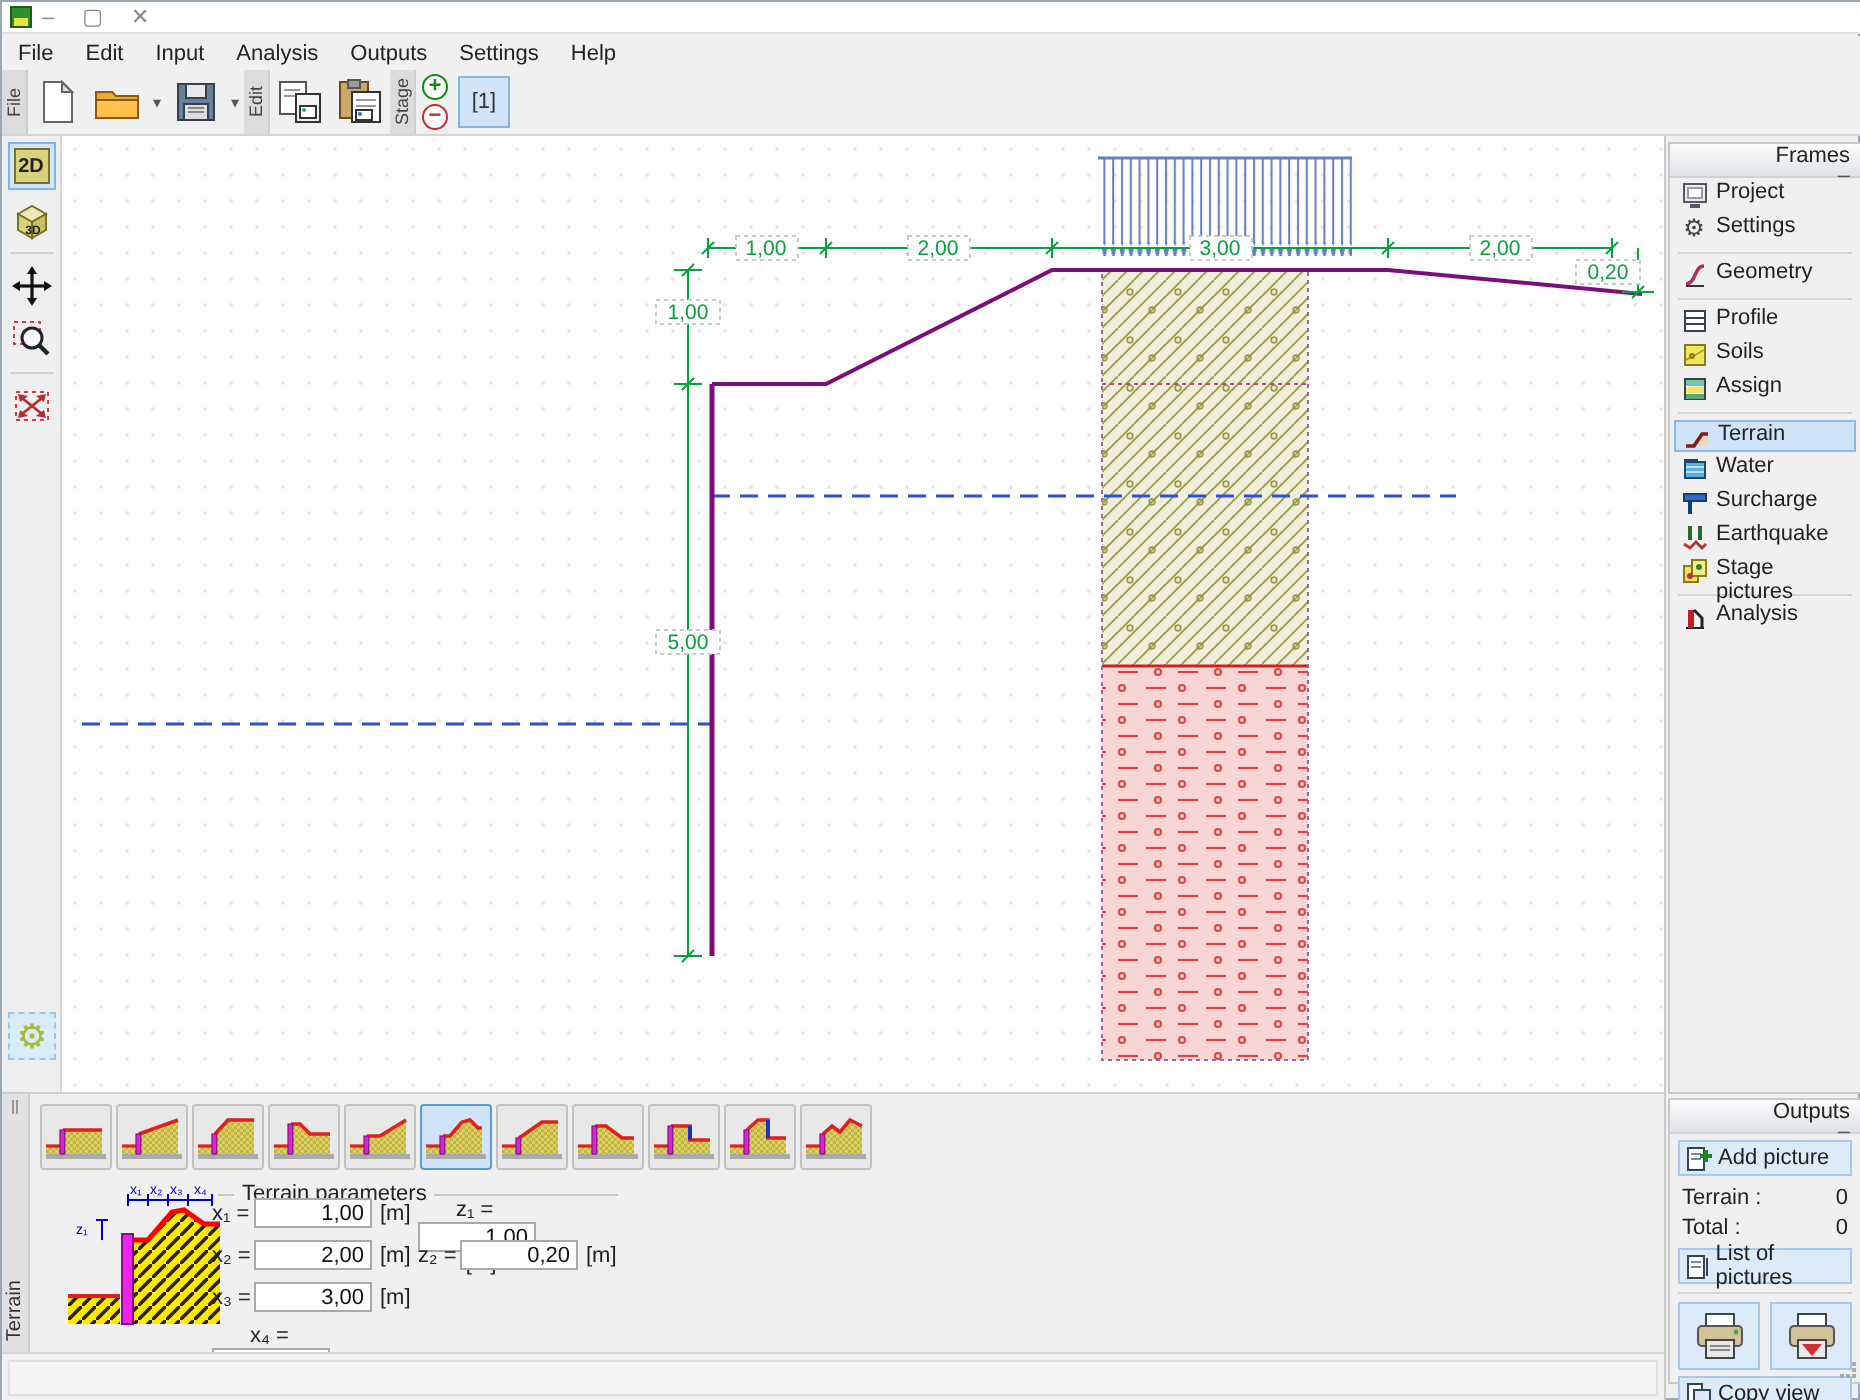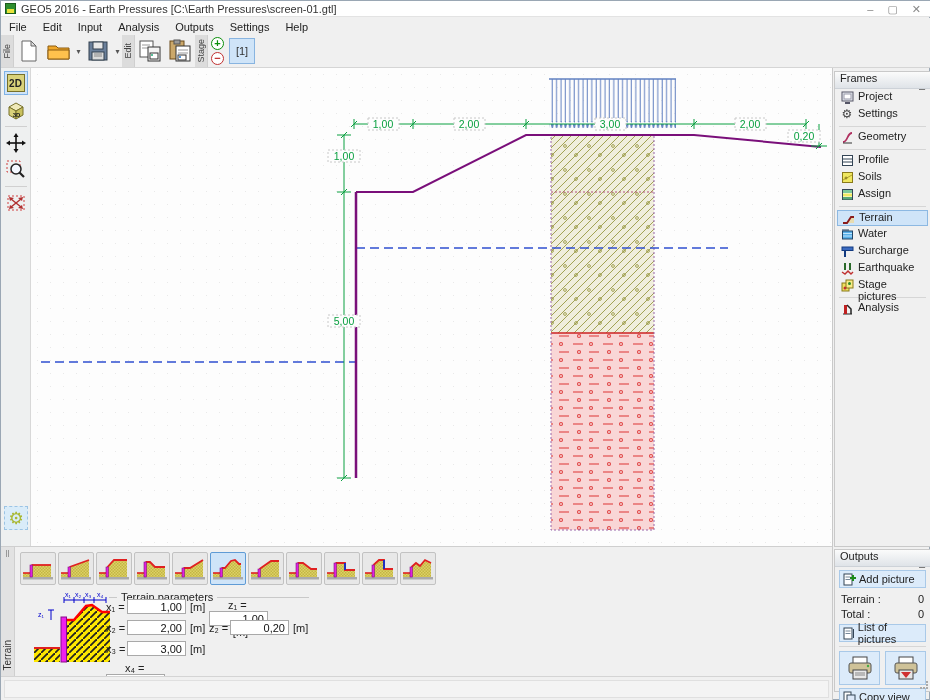--- a/index.html
+++ b/index.html
@@ -38,21 +38,21 @@
   .lb-sep { width:22px; height:1px; background:#d0d0d0; margin:4px auto; }
   .lb-gear { position:absolute; left:3px; top:438px; width:24px; height:24px; background:#d9ecf9; border:1px dashed #9cc4e4; display:flex; align-items:center; justify-content:center; font-size:17px; color:#a9b832; }
 
   
   .canvas { position:absolute; left:30px; top:67px; width:801px; height:478px; background:#fdfdfd;
             background-image:radial-gradient(#e9e9e9 0.8px, transparent 0.9px); background-size:13px 13px; }
 
   
   .rightcol-line { position:absolute; left:831px; top:67px; width:1px; height:633px; background:#c9c9c9; }
   .panel { position:absolute; left:833px; width:97px; background:#f0f0f0; border:1px solid #c9c9c9; }
-  .panel-hdr { height:17px; background:linear-gradient(#fbfbfb,#dfe3e8); border-bottom:1px solid #cdd2d8; display:flex; align-items:flex-start; font-size:11px; color:#222; padding:0 5px;flex-direction:column; }
+  .panel-hdr { height:17px; background:linear-gradient(#fbfbfb,#dfe3e8); border-bottom:1px solid #cdd2d8; display:flex; align-items:flex-end; font-size:11px; color:#222; padding:0 5px;flex-direction:column; }
   .panel-hdr .minbtn { margin-left:auto; color:#555; font-size:11px; line-height:8px; }
   .frames-panel { top:70px; height:476px; }
   .frame-item { display:flex; align-items:flex-start; height:16px; padding:0 3px; margin:1px 2px; font-size:11px; color:#222; }
   .frame-item.sel { background:#cfe4f8; border:1px solid #8cb8e2; }
   .fi { width:14px; height:14px; margin-right:4px; display:flex; align-items:center; justify-content:center; flex:none; }
   .frame-sep { height:1px; background:#d6d6d6; margin:3px 4px; }
 
   .outputs-panel { top:548px; height:143px; }
   .out-btn { margin:3px 4px; height:18px; background:#dcebfa; border:1px solid #a9c9e8; display:flex; align-items:center; font-size:11px; color:#222; padding:0 3px; gap:3px; }
   .out-row { display:flex; font-size:11px; color:#222; padding:2px 6px 1px 6px;text-align:center; }
@@ -86,21 +86,20 @@
 
   svg text { font-family:"Liberation Sans",sans-serif; }
 </style>
 </head>
 <body>
 
 <div id="app">
 
   <div class="titlebar">
     <div class="app-logo"></div>
-    <div class="title-text">GEO5 2016 - Earth Pressures [C:\Earth Pressures\screen-01.gtl]</div>
     <div class="win-btns">
       <span>–</span>
       <span>▢</span>
       <span>✕</span>
     </div>
   </div>
 
   <div class="menubar">
     <span class="menu-item">File</span>
     <span class="menu-item">Edit</span>

